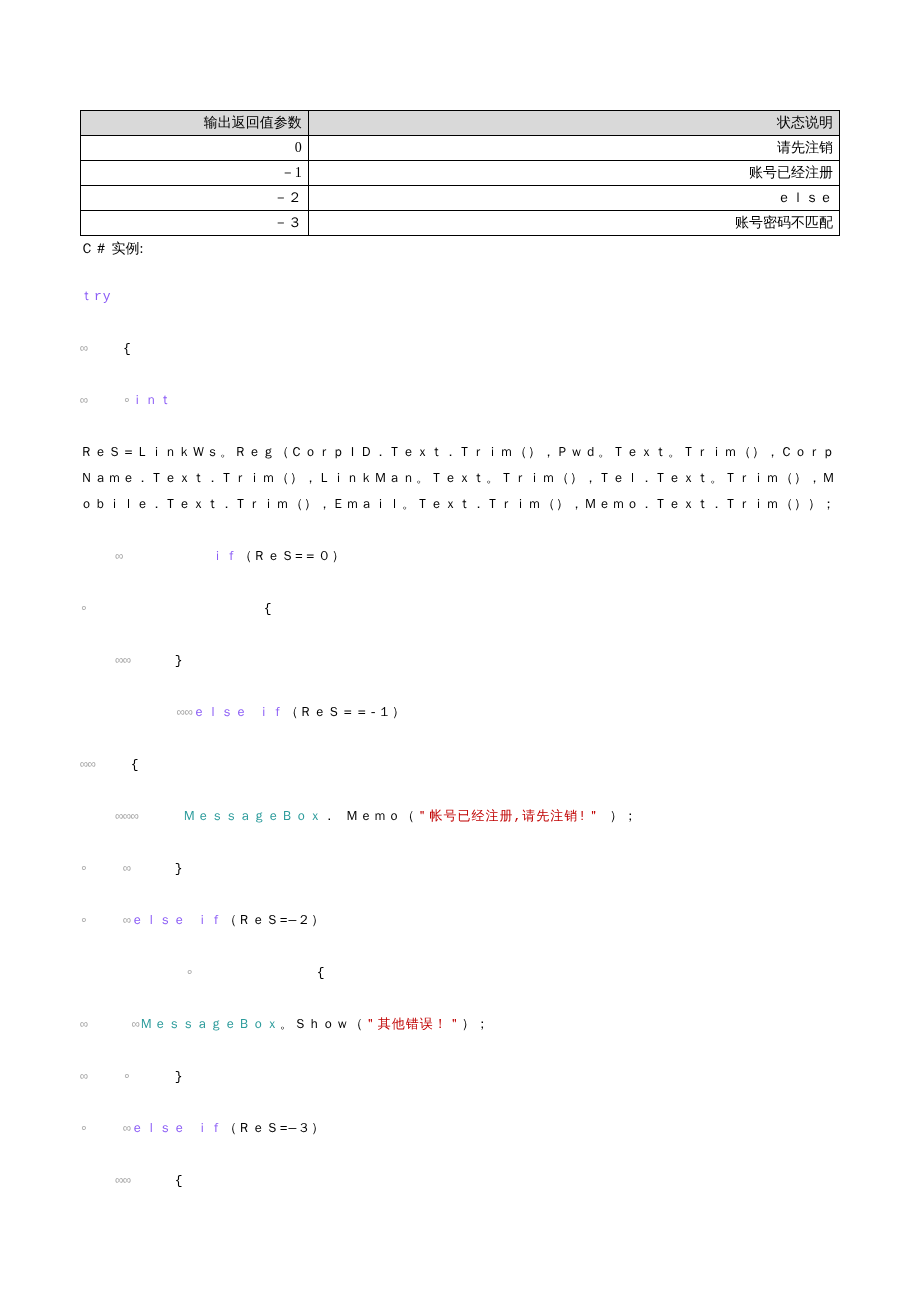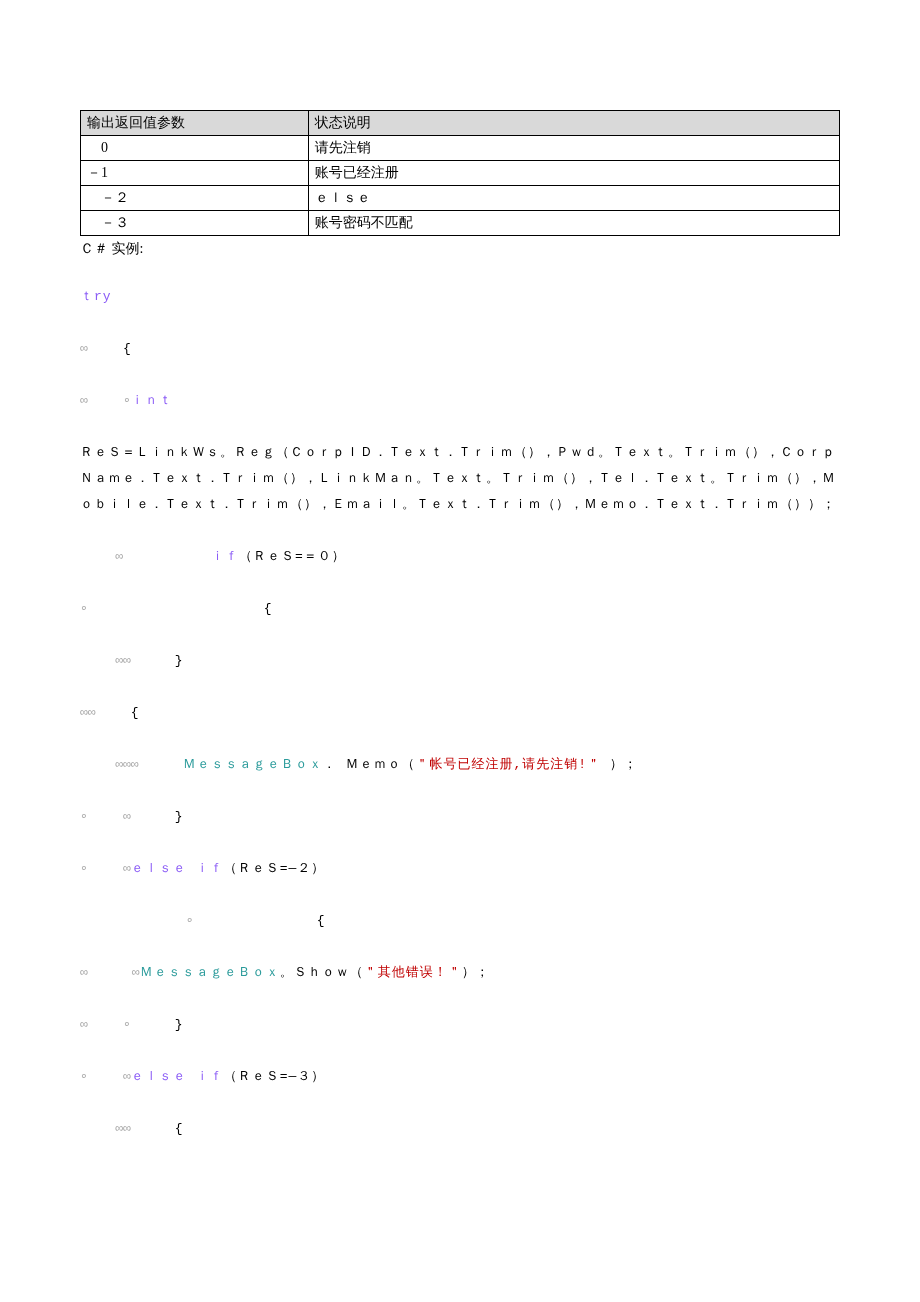--- a/index.html
+++ b/index.html
@@ -1,18 +1,18 @@
 <!DOCTYPE html>
 <html><head>
 <meta charset="utf-8">
 <style>
 body{font-family:"SimSun","Times New Roman",serif;font-size:14px;margin:0;padding:0;background:#fff;color:#000}
 .page{width:760px;margin:0 auto;padding:110px 80px 0}
 table{border-collapse:collapse;width:100%;margin-bottom:4px}
-td,th{border:1px solid #000;padding:3px 6px;text-align:left;font-weight:normal;font-size:14px}
+td,th{border:1px solid #000;padding:3px 6px;text-align:right;font-weight:normal;font-size:14px}
 th{background:#d9d9d9}
 .hdr-row th{background:#d9d9d9}
 .bold{font-weight:normal}
 .code{font-family:"SimSun","Courier New",monospace;line-height:2.0;font-size:13px;white-space:pre-wrap;letter-spacing:1px}
 .code .kw{color:#8b5cf6}
 .code .ty{color:#2b9b9b}
 .code .str{color:#c00000}
 .code .ws{color:#aaa;letter-spacing:0}
 </style>
 </head>
@@ -48,20 +48,21 @@
 <div class="bold">Ｃ＃ 实例:</div>
 
 <div class="code">
 <div><span class="kw">ｔry</span></div>
 <div><span class="ws">∞</span><span>    {</span></div>
 <div><span class="ws">∞</span>    <span class="ws">∘</span><span class="kw">ｉｎｔ</span></div>
 <div>ＲｅＳ＝ＬｉｎｋＷｓ。Ｒｅｇ（ＣｏｒｐＩＤ．Ｔｅｘｔ．Ｔｒｉｍ（），Ｐｗｄ。Ｔｅｘｔ。Ｔｒｉｍ（），ＣｏｒｐＮａｍｅ．Ｔｅｘｔ．Ｔｒｉｍ（），ＬｉｎｋＭａｎ。Ｔｅｘｔ。Ｔｒｉｍ（），Ｔｅｌ．Ｔｅｘｔ。Ｔｒｉｍ（），Ｍｏｂｉｌｅ．Ｔｅｘｔ．Ｔｒｉｍ（），Ｅｍａｉｌ。Ｔｅｘｔ．Ｔｒｉｍ（），Ｍｅｍｏ．Ｔｅｘｔ．Ｔｒｉｍ（））；</div>
 <div>    <span class="ws">∞</span><span>          </span><span class="kw">ｉｆ</span><span>（ＲｅＳ=＝０）</span></div>
 <div><span class="ws">∘</span><span>                    {</span></div>
 <div>    <span class="ws">∞∞</span><span>     }</span></div>
+<div><span>           </span><span class="ws">∞∞</span><span class="kw">ｅｌｓｅ ｉｆ</span><span>（ＲｅＳ＝＝-１）</span></div>
 <div><span class="ws">∞∞</span><span>    {</span></div>
 <div>    <span class="ws">∞∞∞</span><span>     </span><span class="ty">ＭｅｓｓａｇｅＢｏｘ</span><span>． Ｍｅｍｏ（</span><span class="str">＂帐号已经注册,请先注销!＂</span><span> ）；</span></div>
 <div><span class="ws">∘</span>    <span class="ws">∞</span><span>     }</span></div>
 <div><span class="ws">∘</span><span>    </span><span class="ws">∞</span><span class="kw">ｅｌｓｅ ｉｆ</span><span>（ＲｅＳ=—２）</span></div>
 <div>            <span class="ws">∘</span><span>              {</span></div>
 <div><span class="ws">∞</span><span>     </span><span class="ws">∞</span><span class="ty">ＭｅｓｓａｇｅＢｏｘ</span><span>。Ｓｈｏｗ（</span><span class="str">＂其他错误！＂</span><span>）；</span></div>
 <div><span class="ws">∞</span>    <span class="ws">∘</span><span>     }</span></div>
 <div><span class="ws">∘</span><span>    </span><span class="ws">∞</span><span class="kw">ｅｌｓｅ ｉｆ</span><span>（ＲｅＳ=—３）</span></div>
 <div>    <span class="ws">∞∞</span><span>     {</span></div>
 

